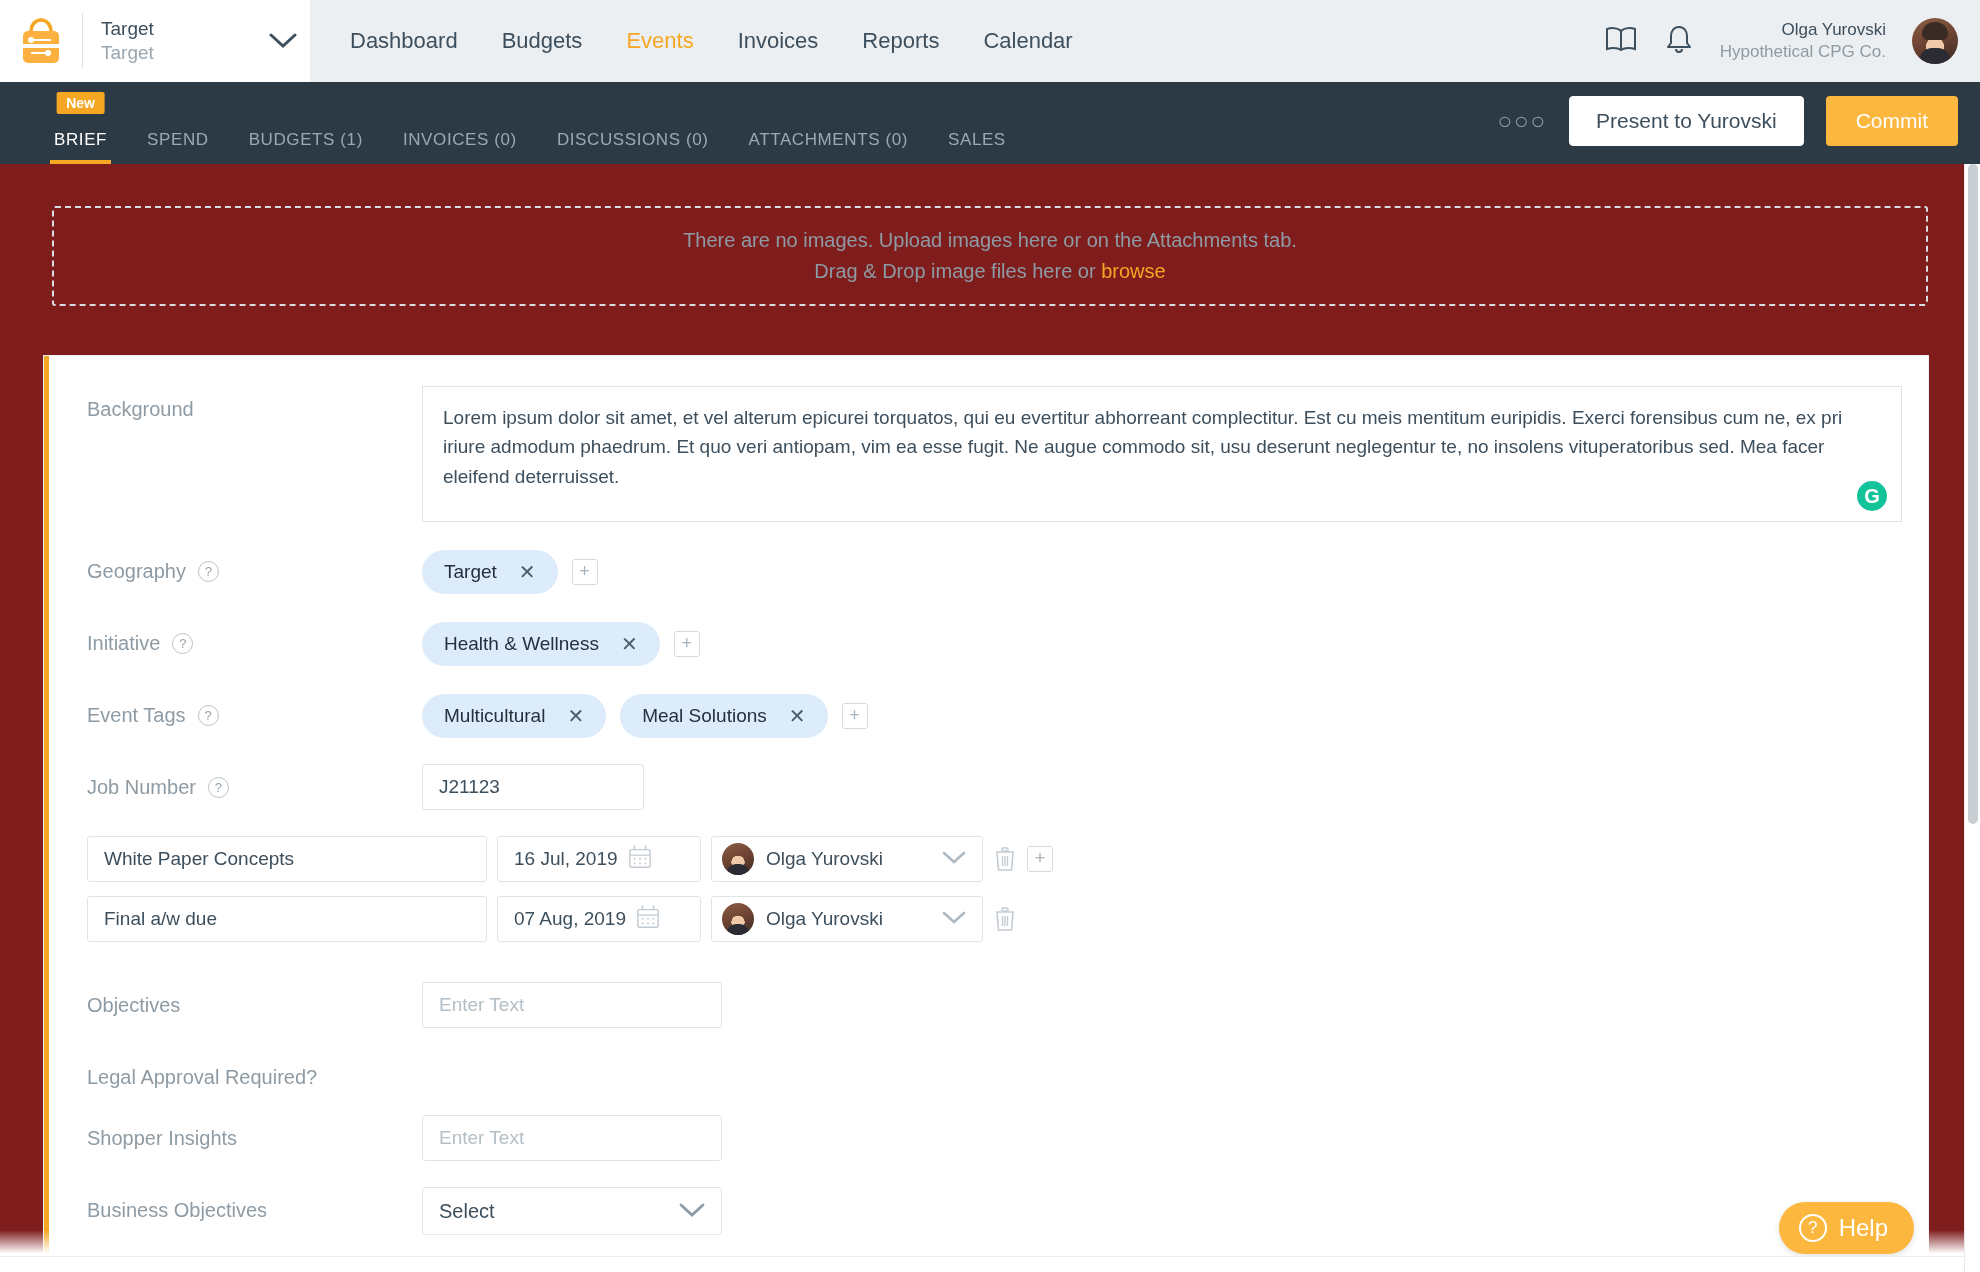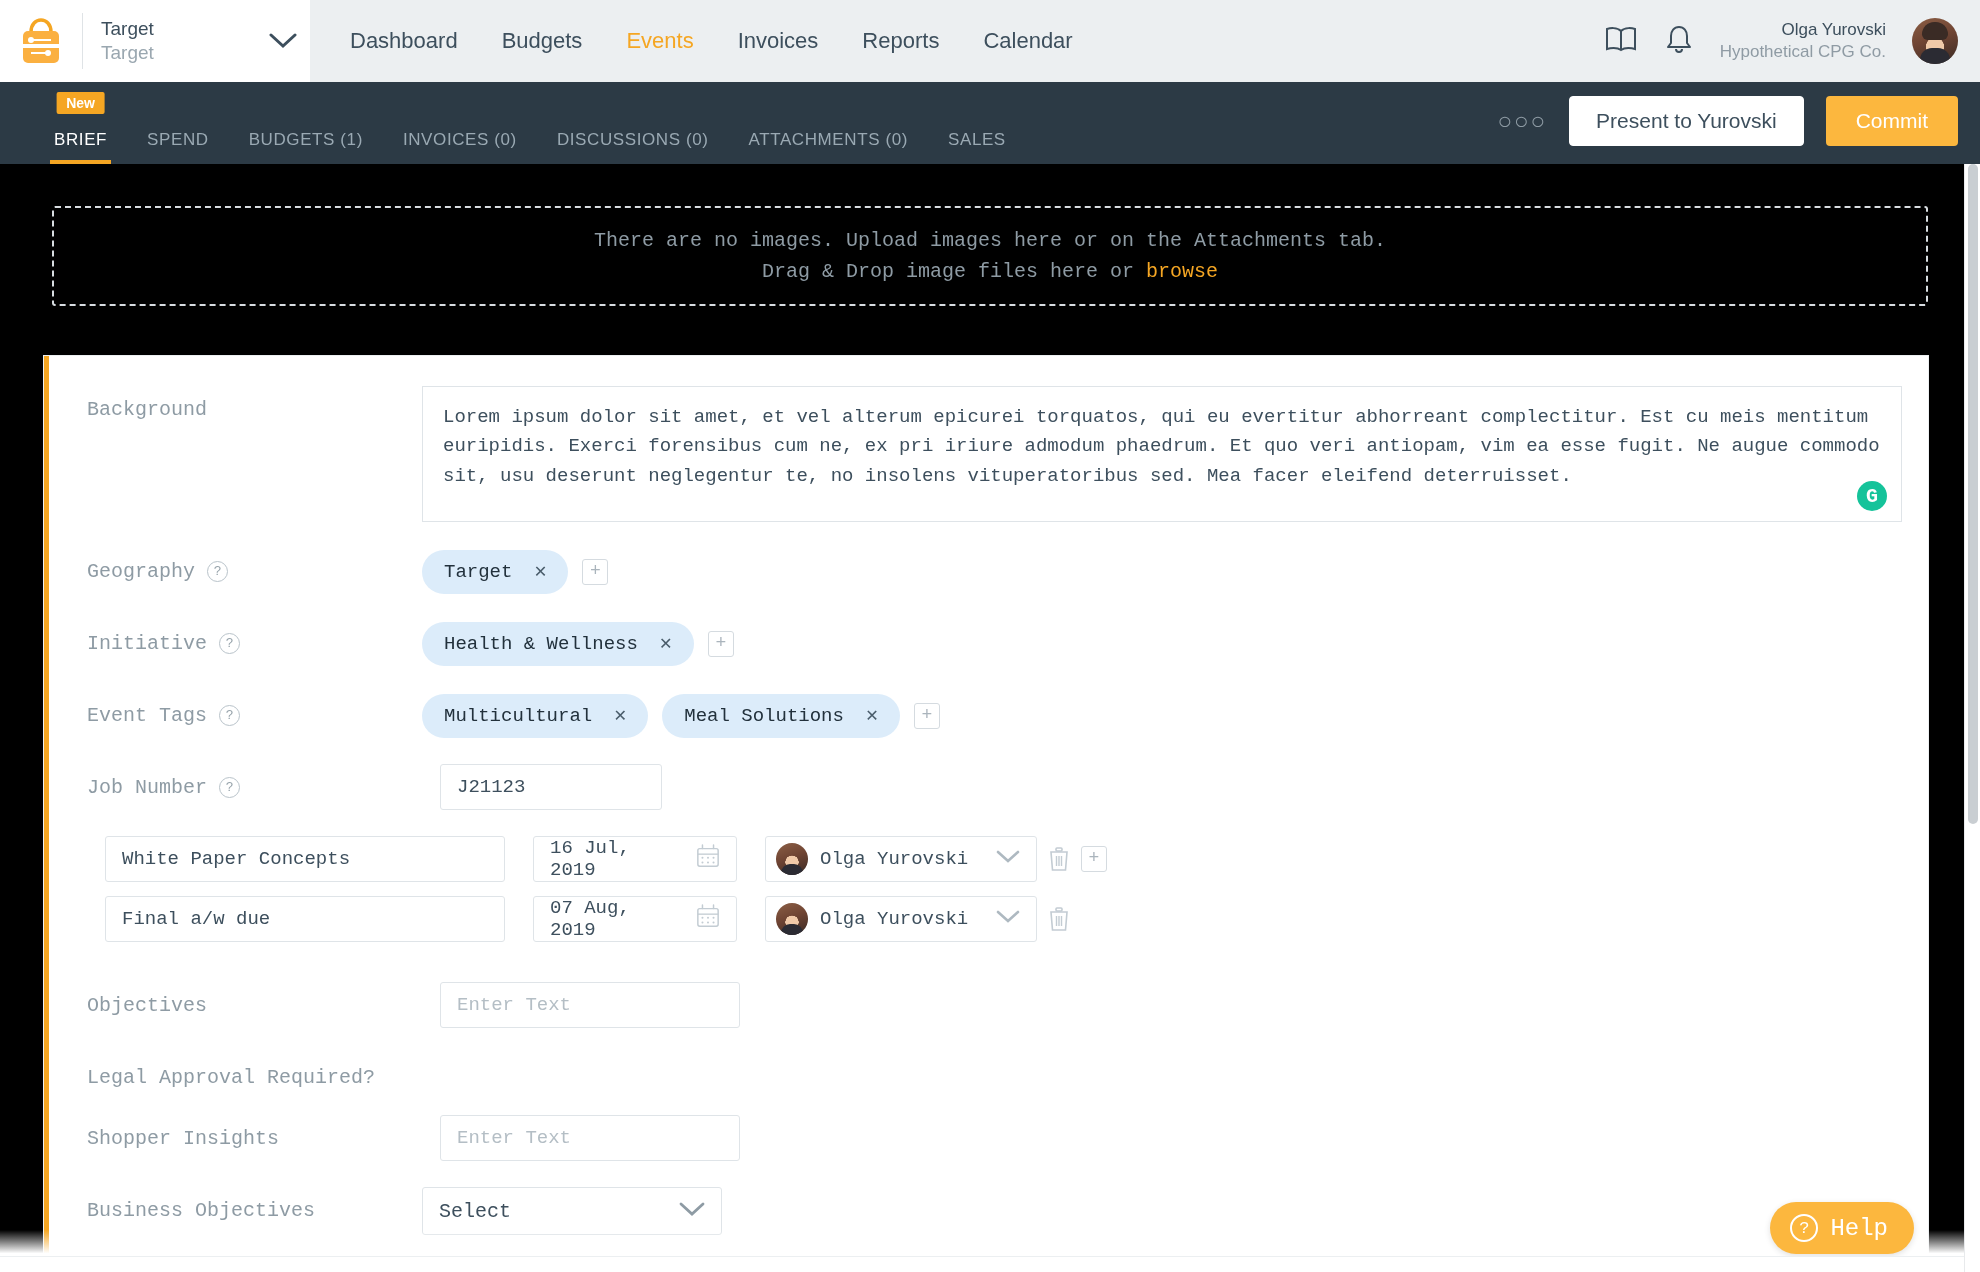--- a/index.html
+++ b/index.html
@@ -127,23 +127,22 @@
     background: #fcb73e; color: #ffffff;
     border: none; border-radius: 4px;
     font-size: 21px; padding: 13px 30px; cursor: pointer;
     font-family: inherit;
   }
 
   
   .page {
     position: relative;
     height: calc(1272px - 164px);
-    background: #000000;
+    background: #7f1d1d;
     overflow: hidden;
-    font-family: Liberation Mono, monospace;
   }
 
   .dropzone {
     margin: 42px 52px 0 52px;
     border: 2px dashed #d8dde1;
     border-radius: 3px;
     height: 100px;
     display: flex; flex-direction: column;
     align-items: center; justify-content: center;
     gap: 8px;
@@ -209,30 +208,29 @@
     border: 1px solid #d5dbe0; border-radius: 3px;
     color: #aab4bc; font-size: 18px; line-height: 23px;
     text-align: center; cursor: pointer; flex-shrink: 0;
   }
 
   .tinput {
     border: 1px solid #dfe4e8; border-radius: 3px;
     height: 46px; display: flex; align-items: center;
     padding: 0 16px; font-size: 19px; color: #3d4f5d;
     background: #ffffff;
-    margin-left: 18px;
   }
   .tinput.ph { color: #b4bec5; }
   .w-job { width: 222px; }
   .w-text { width: 300px; }
 
   .deliv-row { display: flex; align-items: center; gap: 10px; margin-bottom: 14px; }
   .dv-name { width: 400px; }
   .dv-date {
-    width: 204px; justify-content: space-between; gap: 10px;
+    width: 204px; justify-content: flex-start; gap: 10px;
   }
   .dv-owner {
     width: 272px; gap: 12px; justify-content: flex-start;
     position: relative; padding-left: 10px;
   }
   .dv-avatar {
     width: 32px; height: 32px; border-radius: 50%; flex-shrink: 0;
     background: radial-gradient(circle at 50% 60%, #f0c9a8 0 26%, rgba(0,0,0,0) 27%),
                 linear-gradient(160deg,#8b5e45 0%,#6f4433 45%,#3a2a24 100%);
     position: relative; overflow: hidden;

